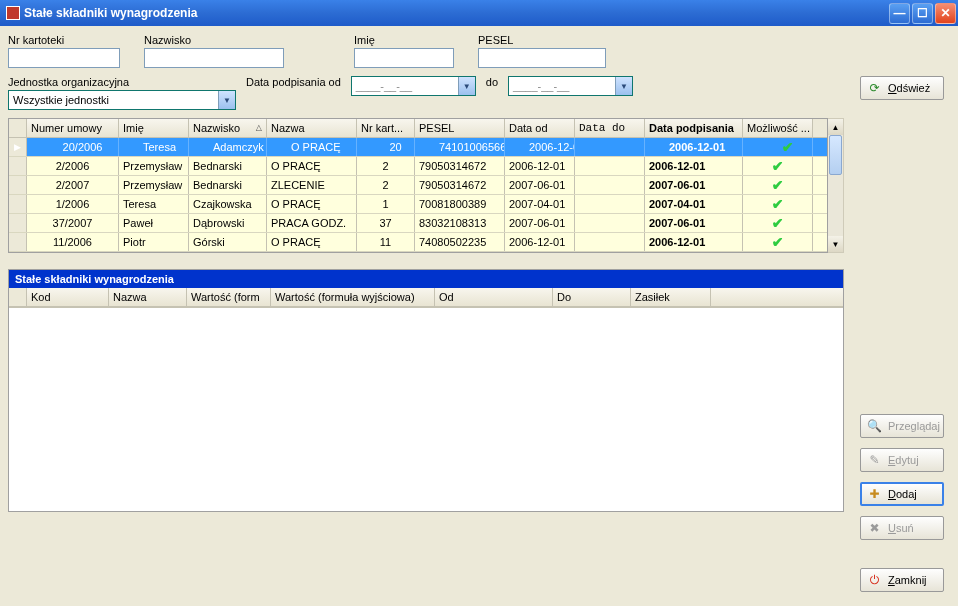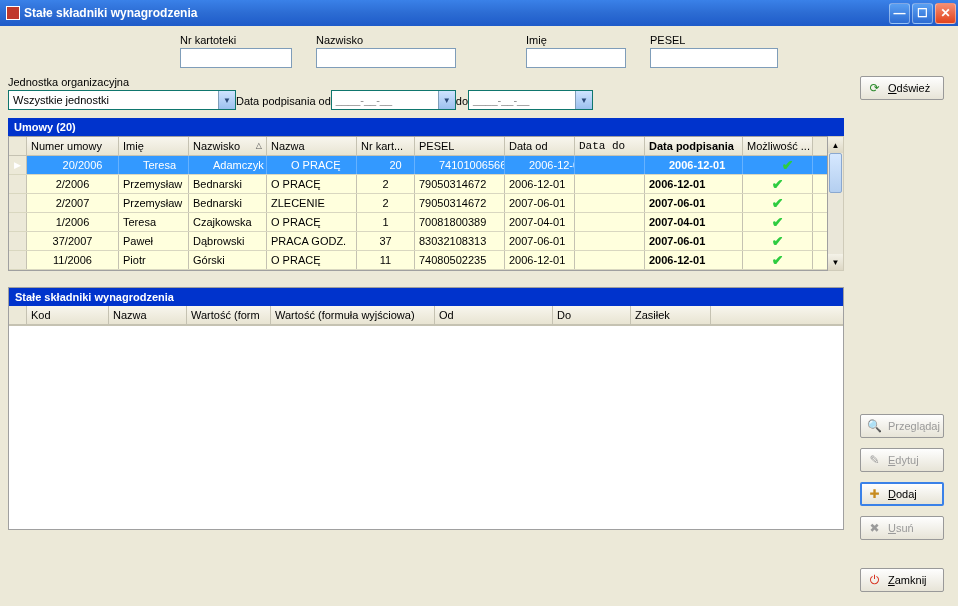--- a/index.html
+++ b/index.html
@@ -5,25 +5,25 @@
 * { box-sizing: border-box; margin: 0; padding: 0; }
 body { font-family: Tahoma, Arial, sans-serif; font-size: 11px; background: #ece9d8; overflow: hidden; }
 .window { width: 958px; height: 606px; background: #ece9d8; display: flex; flex-direction: column; }
 .titlebar { height: 26px; background: linear-gradient(to bottom, #3a81e8 0%, #2c6cd3 50%, #1e5bc9 100%); display: flex; align-items: center; padding: 0 2px 0 6px; color: #fff; font-weight: bold; font-size: 12px; }
 .titlebar-icon { width: 14px; height: 14px; background: #c0392b; margin-right: 4px; border: 1px solid #fff; }
 .win-btns { margin-left: auto; display: flex; gap: 2px; }
 .win-btn { width: 21px; height: 21px; border-radius: 3px; display: flex; align-items: center; justify-content: center; font-size: 12px; color: #fff; cursor: pointer; border: 1px solid rgba(255,255,255,0.4); }
 .win-min, .win-max { background: linear-gradient(to bottom, #5aa0f2, #2c6cd3); }
 .win-close { background: linear-gradient(to bottom, #f58e73, #e2431c); font-weight: bold; }
 .content { flex: 1; display: flex; flex-direction: column; padding: 8px 8px 8px 8px; position: relative; }
-.filter-row { display: flex; gap: 24px; margin-bottom: 8px; justify-content: center; }
+.filter-row { display: flex; gap: 24px; margin-bottom: 8px; }
 .filter-group { display: flex; flex-direction: column; }
 .filter-group label { font-size: 11px; margin-bottom: 2px; color: #000; }
 .filter-group input[type="text"] { border: 1px solid #7f9db9; height: 20px; padding: 0 4px; font-size: 11px; background: #fff; }
-.filter-row2 { display: flex; align-items: flex-end; margin-bottom: 8px; }
+.filter-row2 { display: flex; gap: 10px; margin-bottom: 8px; }
 .combo { border: 1px solid #0f766e; height: 20px; background: #fff; display: flex; align-items: center; position: relative; }
 .combo span.ctext { padding: 0 4px; flex:1; white-space: nowrap; overflow: hidden; }
 .combo .drop { width: 17px; height: 18px; background: linear-gradient(to bottom,#cfe3ff,#9bc0ee); border-left:1px solid #7f9db9; display:flex; align-items:center; justify-content:center; font-size:8px; color:#2b4a7a;}
 .date-combo { width: 125px; }
 .chk-row { display:flex; align-items:center; gap:4px; margin-bottom: 14px; }
 .chk-row input { width:13px; height:13px; accent-color:#2b7e2b;}
 .blue-header { background: #0033cc; color:#fff; font-weight:bold; font-size:11px; padding:3px 6px; }
 .grid { border:1px solid #a0a0a0; background:#fff; width:820px; }
 .grid-head, .grid-row { display:flex; }
 .grid-head { background:#ece9d8; border-bottom:1px solid #c5c2b2; }
@@ -112,21 +112,20 @@
 
 
     <div style="position:absolute; right:14px; top:50px;">
       <div class="btn">
         <span class="bico" style="color:#2e8b2e;">⟳</span>
         <span><span class="ul">O</span><span>dśwież</span></span>
       </div>
     </div>
 
     <div style="width:836px;">
-      <div class="blue-header">Umowy (20)</div>
       <div class="grid-wrap">
         <div class="grid">
           <div class="grid-head">
             <div class="rowmark"></div>
             <div class="grid-hcell c-num">Numer umowy</div>
             <div class="grid-hcell c-imie">Imię</div>
             <div class="grid-hcell c-nazw">
                 <span>Nazwisko</span>
                 <span class="sort-ico">△</span>
               </div>

